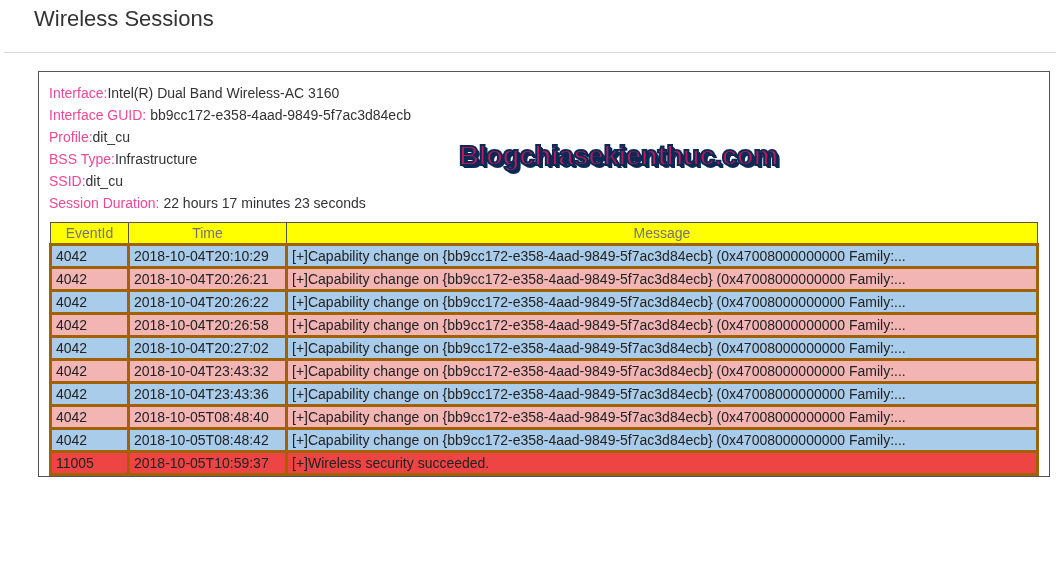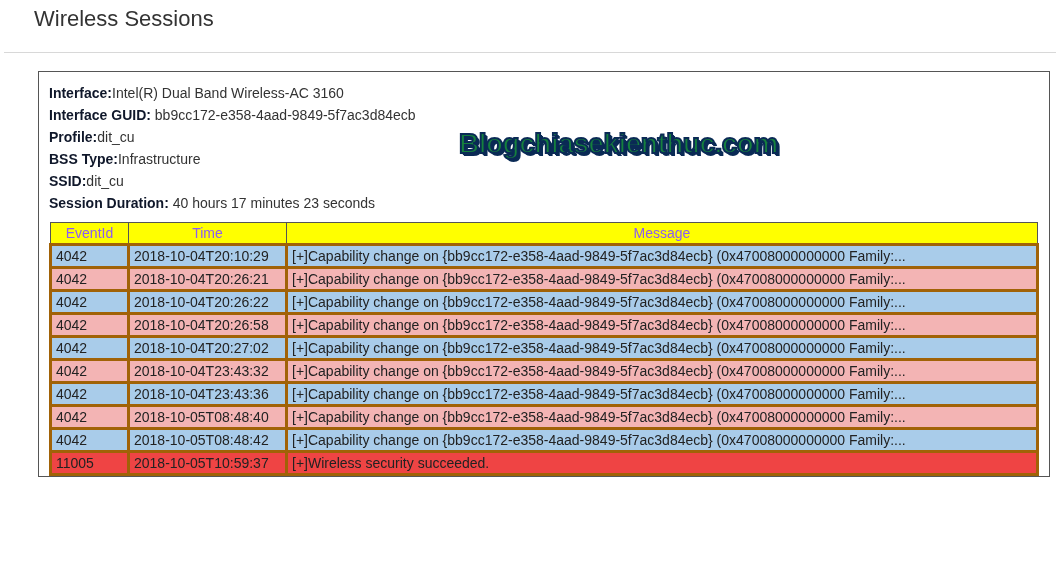--- a/index.html
+++ b/index.html
@@ -26,50 +26,50 @@
     border: 1px solid #555;
     margin: 0 6px 0 34px;
     padding: 10px 10px 0 10px;
     position: relative;
   }
   .meta-line {
     font-size: 14px;
     line-height: 22px;
     color: #333;
   }
-  .meta-line .label { color: #0f172a; font-weight: bold; }
+  .meta-line .label { color: #ec4899; }
   .meta-line .value { color: #333; text-align: right; }
   .watermark {
     position: absolute;
-    top: 56px;
+    top: 68px;
     left: 420px;
     font-family: Arial, sans-serif;
     font-size: 28px;
     font-weight: 900;
     letter-spacing: -0.5px;
-    color: #15803d;
+    color: #be185d;
     -webkit-text-stroke: 2px #0a2a55;
     text-shadow: 3px 3px 0 #0a2a55, 2px 2px 0 #0a2a55;
     white-space: nowrap;
     pointer-events: none;
   }
   table.events {
     width: 100%;
     border-collapse: collapse;
     margin-top: 8px;
     table-layout: fixed;
   }
   table.events th {
     background: #ffff00;
     font-weight: 400;
     text-align: center;
     border: 1px solid #555;
     padding: 2px 4px;
     font-size: 14px;
-    color: #8b5cf6;
+    color: #737373;
   }
   table.events td {
     border: 3px solid #a16207;
     padding: 2px 4px;
     font-size: 14px;
     white-space: nowrap;
     overflow: hidden;
     text-overflow: ellipsis;
     color: #222;
   }
@@ -100,21 +100,21 @@
     <div class="meta-line">
       <span class="label">Profile:</span><span class="value">dit_cu</span>
     </div>
     <div class="meta-line">
       <span class="label">BSS Type:</span><span class="value">Infrastructure</span>
     </div>
     <div class="meta-line">
       <span class="label">SSID:</span><span class="value">dit_cu</span>
     </div>
     <div class="meta-line">
-      <span class="label">Session Duration: </span><span class="value">40 hours 17 minutes 23 seconds</span>
+      <span class="label">Session Duration: </span><span class="value">22 hours 17 minutes 23 seconds</span>
     </div>
 
     <table class="events">
       <colgroup>
         <col class="c-event">
           <col class="c-time">
           <col class="c-msg">
       </colgroup>
       <thead>
         <tr>

